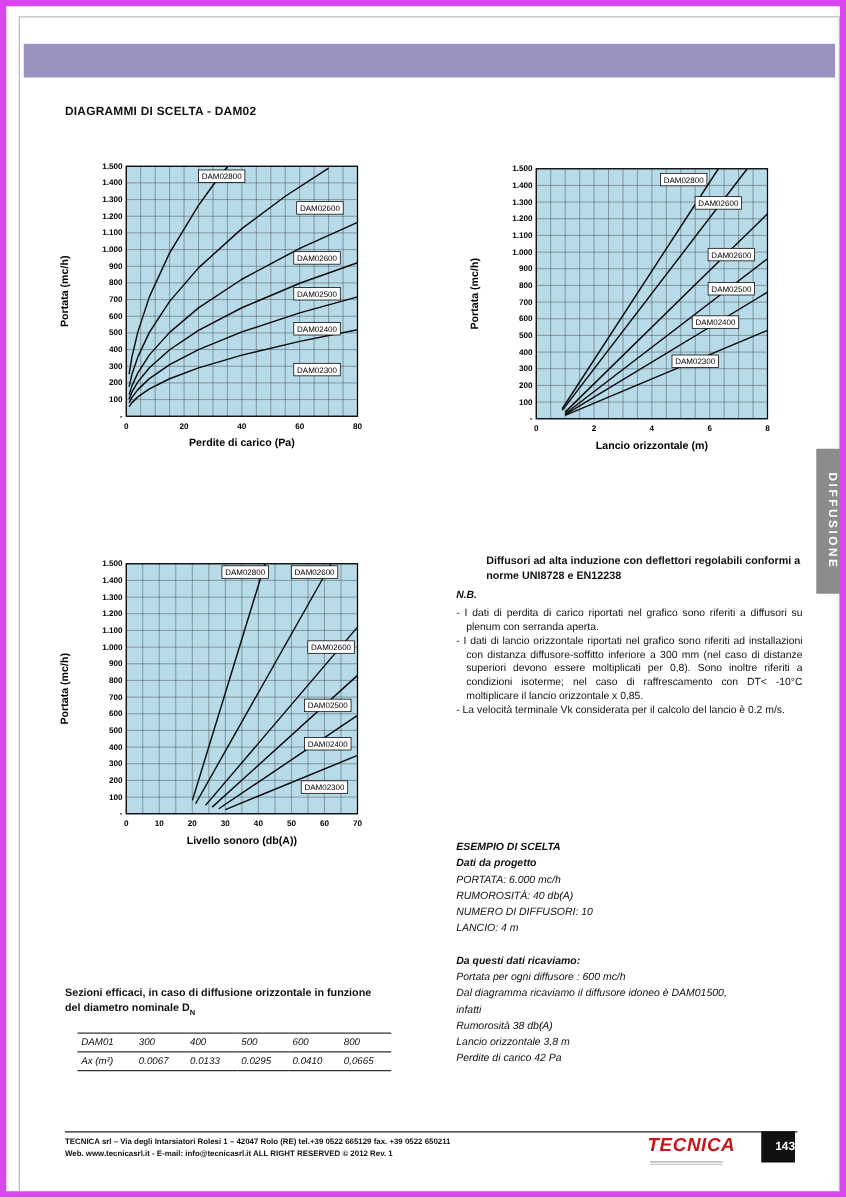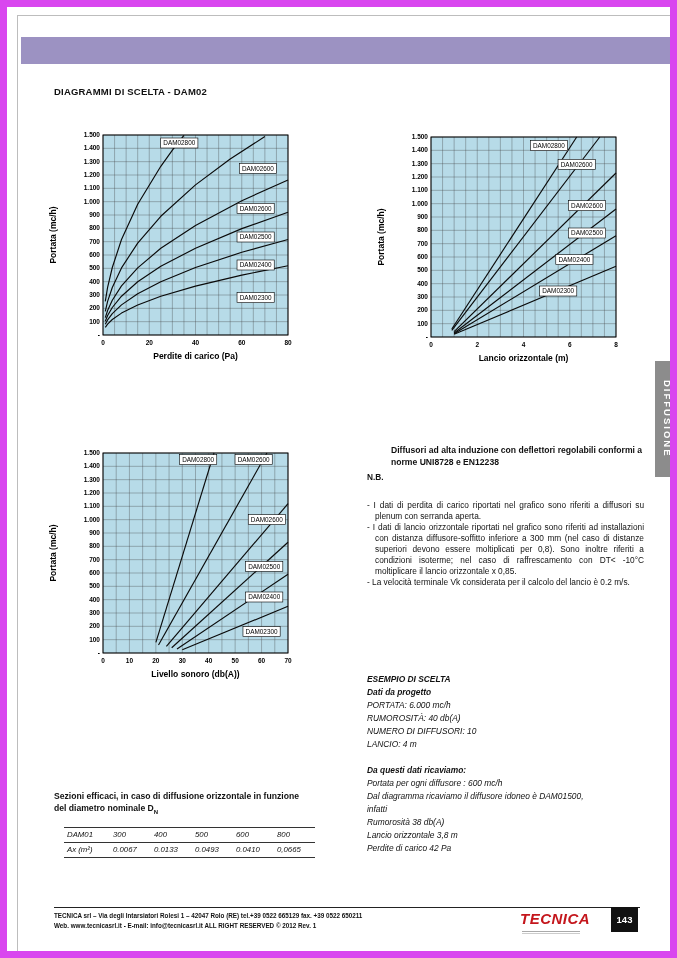--- a/index.html
+++ b/index.html
@@ -1,36 +1,36 @@
 <!DOCTYPE html>
 <html><head>
 <meta charset="utf-8">
 <style>
   * { margin:0; padding:0; box-sizing:border-box; }
   html,body { background:#ffffff; }
   body { font-family:"Liberation Sans", sans-serif; color:#111; }
   .page {
     position:relative; width:677px; height:958px; background:#fff;
-    border:7px solid #d946ef; overflow:hidden;
+    border:5px solid #d946ef; overflow:hidden;
   }
   .frame { position:absolute; left:10px; top:8px; width:657px; height:942px;
     border:1px solid #bdbdbd; }
   .topbar { position:absolute; left:14px; top:30px; width:649px; height:27px; }
   .doc-title { position:absolute; left:47px; top:79px; font-size:9.5px; letter-spacing:.2px; }
   .doc-title .tb { font-weight:bold; }
 
   .chart { position:absolute;text-align:center; }
   .c1 { left:38px;  top:120px; }
   .c2 { left:366px; top:122px; }
   .c3 { left:38px;  top:438px; }
   svg text { font-family:"Liberation Sans", sans-serif; fill:#000; }
 
   .rcol { position:absolute; left:360px; top:438px; width:277px; font-size:8.3px; line-height:11px; }
   .rcol .head { font-weight:bold; font-size:8.6px; line-height:11.5px; margin-bottom:4px;margin-left:24px; }
-  .rcol .nb { font-weight:bold; margin-bottom:17px; }
+  .rcol .nb { font-weight:bold; margin-bottom:4px;font-style:italic; }
   .rcol .bullet { text-align:justify; padding-left:8px; text-indent:-8px; }
 
   .example { position:absolute; left:360px; top:666px; width:277px; font-size:8.4px; line-height:13px;font-style:italic; }
   .example .b { font-weight:bold; }
   .example .mt { margin-top:13px; }
 
   .sections { position:absolute; left:47px; top:784px; width:300px; }
   .sections .cap { font-weight:bold; font-size:8.6px; line-height:11.5px; width:258px; }
   .sections sub { font-size:6px; }
   .sections table { border-collapse:collapse; margin:9px 0 0 10px; font-size:7.8px;font-style:italic; }
@@ -44,21 +44,21 @@
   .sidetab span { writing-mode:vertical-rl; color:#fff; font-weight:bold; font-size:9.5px; letter-spacing:2px; }
 
   .footer { position:absolute; left:0; top:0; width:677px; height:810px; pointer-events:none; }
   .frule { position:absolute; left:47px; top:900px; width:586px; border-top:1.5px solid #222; }
   .fl1 { position:absolute; left:47px; top:905px; font-size:6.3px; font-weight:bold; }
   .fl2 { position:absolute; left:47px; top:915px; font-size:6.3px; font-weight:bold; }
   .logo { position:absolute; left:513px; top:903px; font-size:15px; font-weight:bold; font-style:italic; letter-spacing:.5px; }
   .tagline { position:absolute; left:515px; top:924px; width:58px; height:3px;
     border-top:1px solid #aaa; border-bottom:1px solid #ccc; }
   .pagenum { position:absolute; left:604px; top:900px; width:27px; height:25px; background:#111;
-    color:#fff; font-size:9.5px; font-weight:bold; text-align:center; line-height:25px; }
+    color:#fff; font-size:9.5px; font-weight:bold; text-align:right; line-height:25px; }
 </style>
 </head>
 <body>
 
 <div class="page">
   <div class="frame"></div>
   <div class="topbar" style="background: rgb(156, 146, 194);"></div>
 
   <h1 class="doc-title"><span class="tb">DIAGRAMMI DI SCELTA -</span> <span>DAM02</span></h1>
 
@@ -337,21 +337,21 @@
         <td class="w">300</td>
         <td class="w">400</td>
         <td class="w">500</td>
         <td class="w">600</td>
         <td class="w">800</td>
       </tr>
       <tr class="r2">
         <td class="w1">Ax (m²)</td>
         <td class="w">0.0067</td>
         <td class="w">0.0133</td>
-        <td class="w">0.0493</td>
+        <td class="w">0.0295</td>
         <td class="w">0.0410</td>
         <td class="w">0,0665</td>
       </tr>
     </tbody>
       </table>
   </div>
 
   <div class="sidetab" style="background: rgb(140, 140, 140);">
     <span>DIFFUSIONE</span>
   </div>

